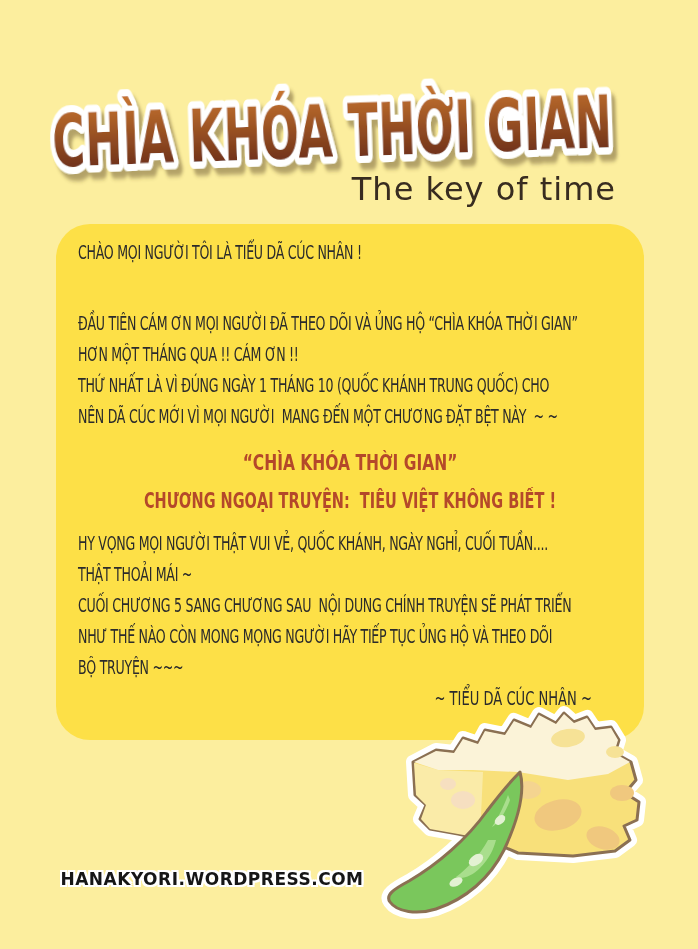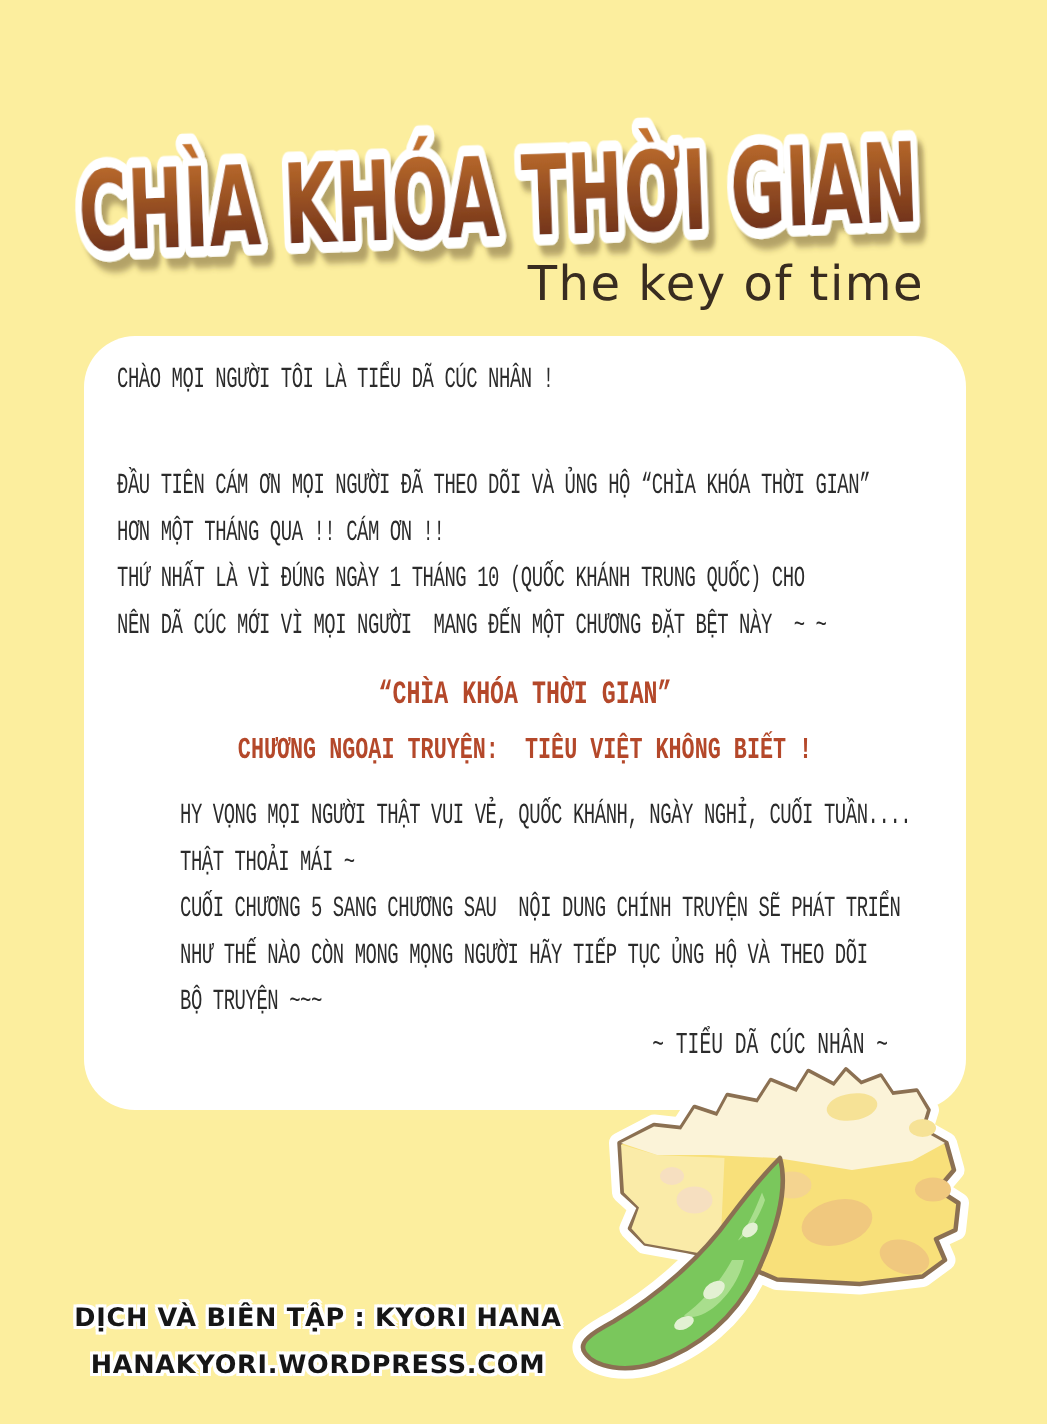--- a/index.html
+++ b/index.html
@@ -14,35 +14,35 @@
     transform:rotate(-2deg);
   }
   .subtitle{
     position:absolute;right:82px;top:170px;
     font-size:32px;letter-spacing:1px;color:#382C20;
     font-family:"DejaVu Sans",sans-serif;font-weight:500;
   }
   
   .note-box{
     position:absolute;left:56px;top:224px;width:588px;height:516px;
-    background:#ffffff;border-radius:34px;
-    box-sizing:border-box;padding:13px 22px 1px 22px;font-family:Liberation Mono, monospace;
+    background:#fde047;border-radius:34px;
+    box-sizing:border-box;padding:13px 22px 1px 22px;
   }
   .nline{
     white-space:pre;line-height:31px;font-size:13px;letter-spacing:-0.3px;
     color:#2B2B2B;transform:scale(0.97,1.5);transform-origin:0 50%;
   }
   .greeting{margin-bottom:40px;}
   .hl{
     text-align:center;line-height:38px;font-weight:bold;white-space:pre;
     transform:scale(1,1.4);transform-origin:center;
   }
   .hl-1{margin-top:12px;font-size:15.5px;}
   .hl-2{font-size:14.5px;}
-  .para2{margin-top:8px;margin-left:42px;}
+  .para2{margin-top:8px;}
   .signature{
     text-align:right;line-height:31px;font-size:13.5px;white-space:pre;
     color:#2B2B2B;margin-right:30px;
     transform:scale(0.97,1.5);transform-origin:100% 50%;
   }
   
   .credits{
     position:absolute;left:22px;top:864px;width:380px;text-align:center;
     font-weight:bold;color:#161616;
   }
@@ -128,15 +128,14 @@
       <path stroke="none" fill="#A9DE8D" d="M120,140 C112,155 100,168 88,177 C94,180 104,176 112,168 C122,158 126,148 128,140 Z"></path>
       <path stroke="none" fill="#A9DE8D" d="M140,95 C135,108 130,118 124,127 C130,124 138,112 142,100 Z"></path>
       <ellipse cx="108" cy="160" rx="8" ry="5" fill="#E3F1D3" transform="rotate(-35 108 160)"></ellipse>
       <ellipse cx="132" cy="120" rx="6" ry="4" fill="#E3F1D3" transform="rotate(-40 132 120)"></ellipse>
       <ellipse cx="88" cy="182" rx="7" ry="4" fill="#E3F1D3" transform="rotate(-25 88 182)"></ellipse>
     </g>
   </svg>
 </div>
 
 <div class="credits">
-  <div class="c-line">DỊCH VÀ BIÊN TẬP : KYORI HANA</div>
   <div class="c-line">HANAKYORI.WORDPRESS.COM</div>
 </div>
 
 </body></html>

